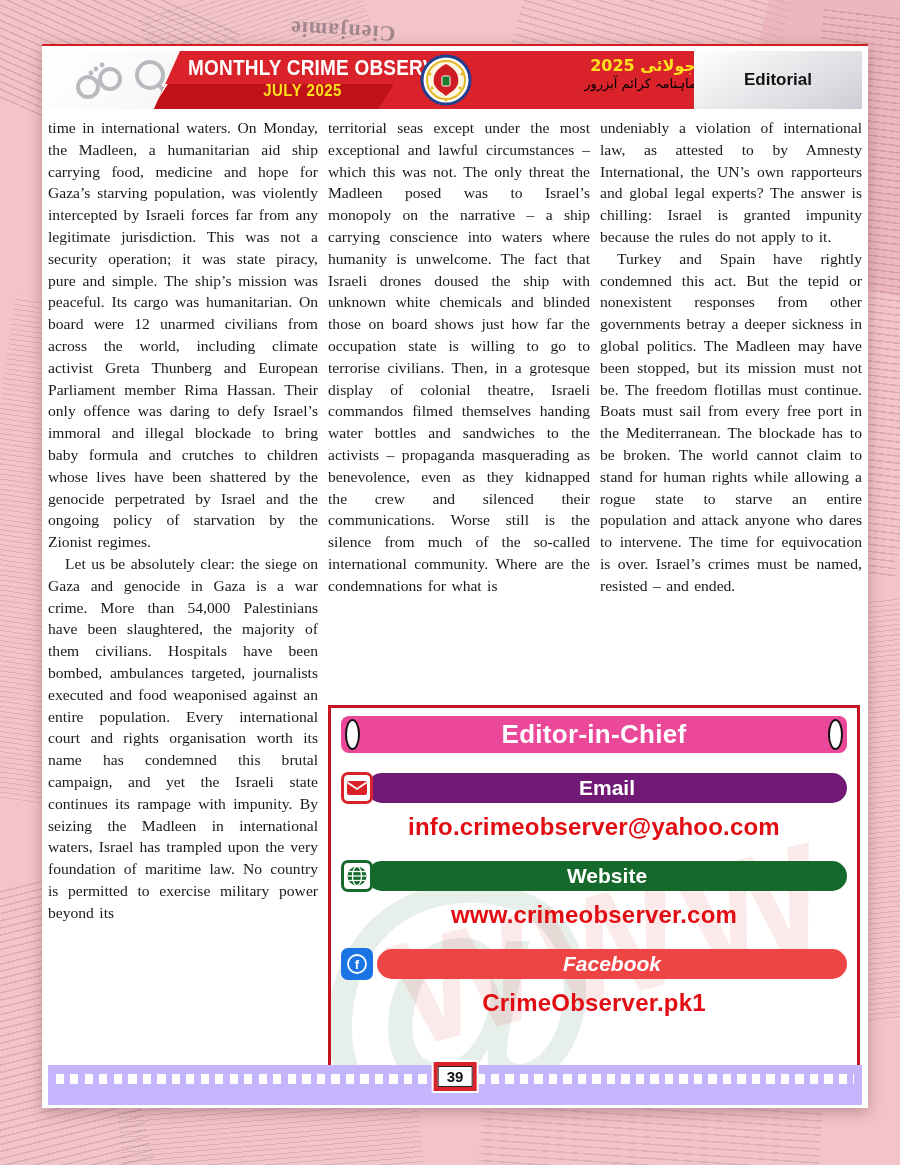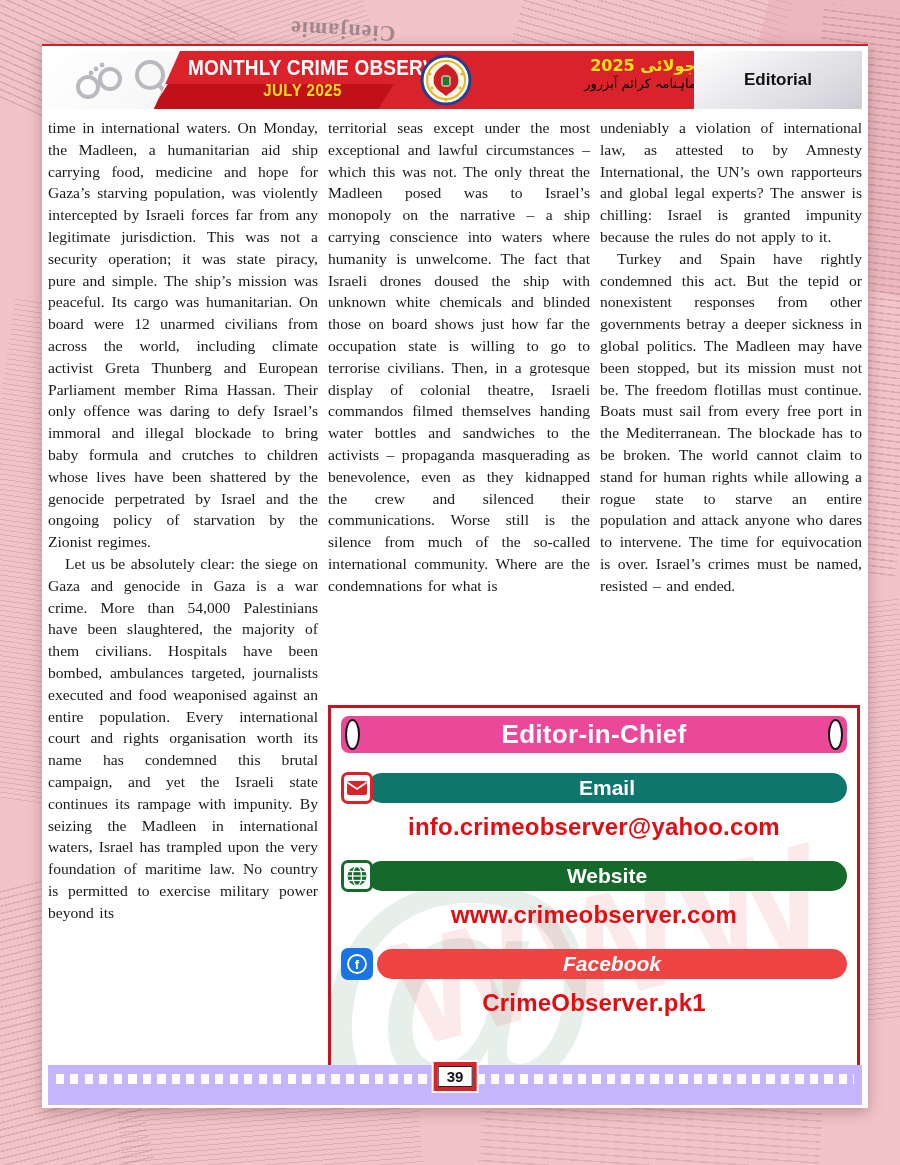--- a/index.html
+++ b/index.html
@@ -72,21 +72,21 @@
   .eic-name { font-weight:bold; font-style:italic; font-size:27px; letter-spacing:-.5px;
               transform:scaleX(.94); white-space:nowrap; color:#0b0b0b; }
   .pill-row { display:flex; align-items:center; margin-top:19px; }
   .sq-icon { width:32px; height:32px; border-radius:7px; background:#fff; flex:none;
              display:flex; align-items:center; justify-content:center; z-index:2; }
   .sq-red { border:3px solid #d9222a; margin-right:-6px; }
   .sq-green { border:3px solid #15692a; margin-right:-6px; }
   .sq-blue { background:#1b74e4; margin-right:4px; }
   .pill { flex:1; height:30px; border-radius:15px; display:flex; align-items:center;
           justify-content:center; color:#fff; font-weight:bold; font-size:21px; }
-  .pill-red { background:#0f766e;text-align:right; }
+  .pill-red { background:#701a75;text-align:right; }
   .pill-green { background:#15692a; }
   .pill-blue { background:#ef4444;font-style:italic; }
   .eic-value { text-align:center; font-weight:bold; color:#e20d13; font-size:24px;
                margin-top:9px; letter-spacing:.2px; }
 
   
   .footer { position:absolute; left:6px; right:6px; bottom:3px; height:40px; background:#c4b5fd; }
   .dashes { position:absolute; left:8px; right:8px; top:9px; height:10px;
             background:repeating-linear-gradient(90deg,#fff 0 8px, transparent 8px 14.5px); }
   .pageno { position:absolute; left:50%; top:1px; transform:translateX(-50%);

